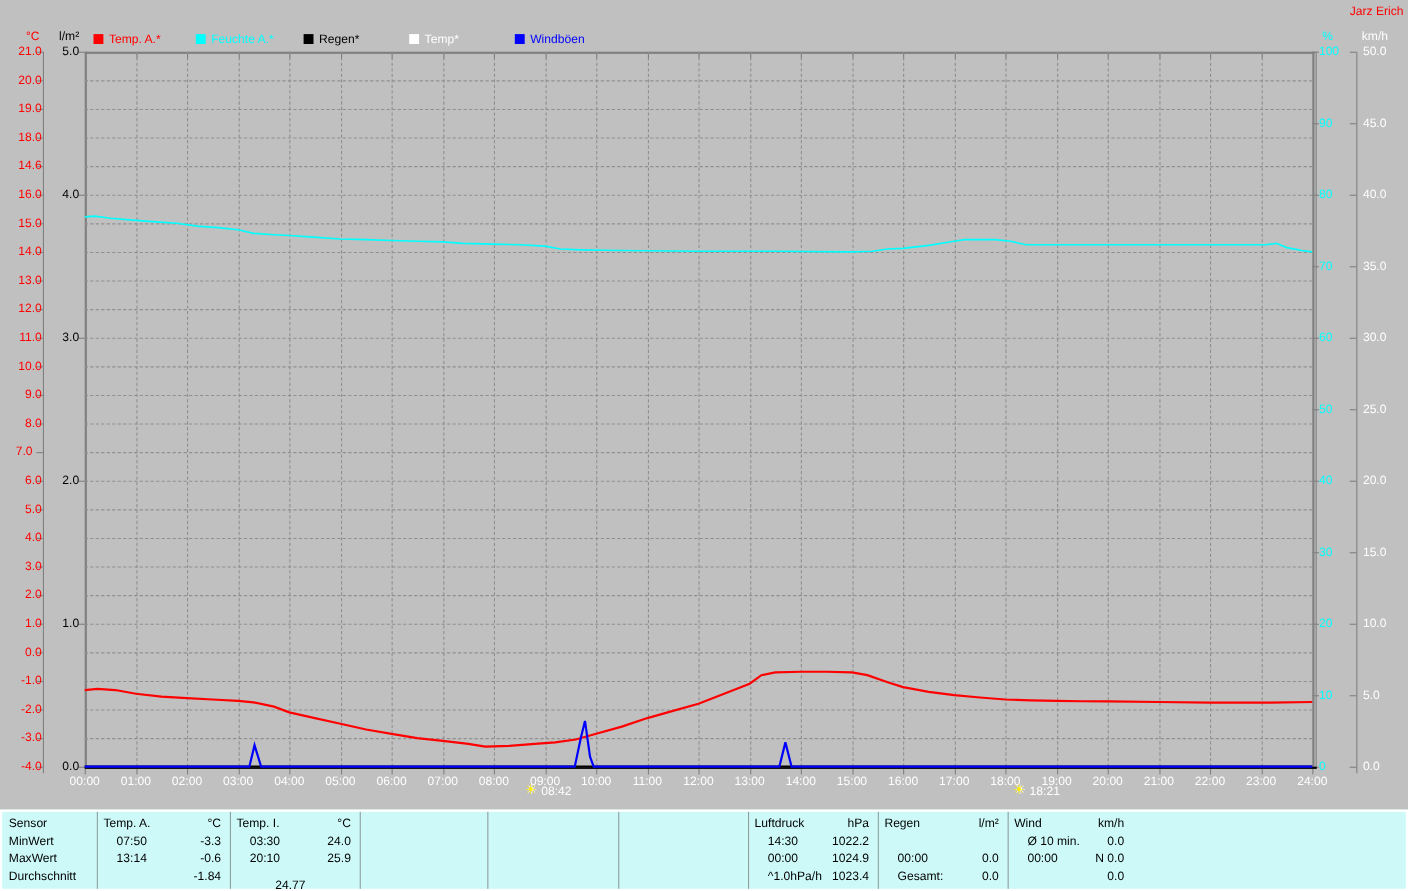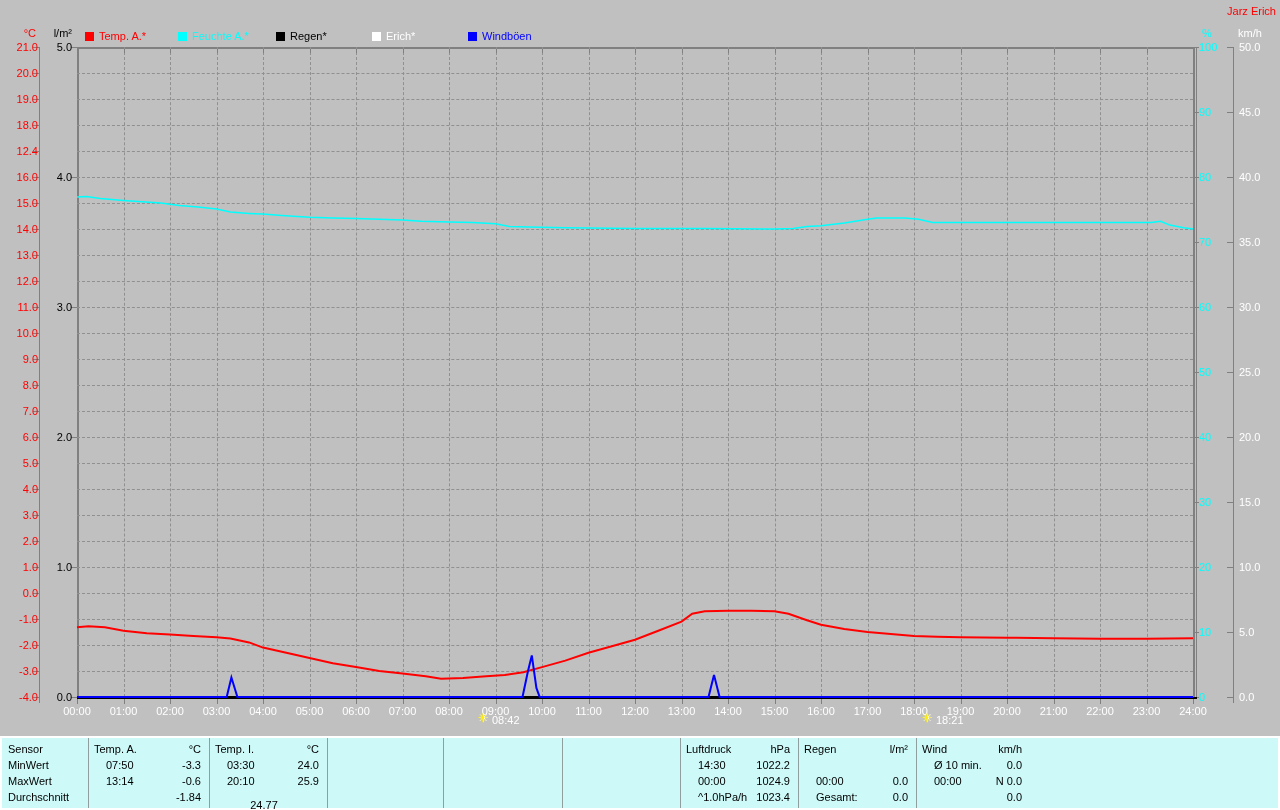--- a/index.html
+++ b/index.html
@@ -41,21 +41,21 @@
 
   <div class="unit-h" style="left:8px;width:28px;text-align:right;color:#ff0000;">°C</div>
   <div class="unit-h" style="left:44px;width:28px;text-align:right;color:#000;">l/m²</div>
   <div class="unit-h" style="left:1202px;color:#00ffff;">%</div>
   <div class="unit-h" style="left:1238px;color:#ffffff;">km/h</div>
 
   <div id="legend">
       <div class="leg-item" style="left: 85px;"><span class="leg-sq" style="background: rgb(255, 0, 0);"></span><span style="color: rgb(255, 0, 0);">Temp. A.*</span></div>
       <div class="leg-item" style="left: 178px;"><span class="leg-sq" style="background: rgb(0, 255, 255);"></span><span style="color: rgb(0, 255, 255);">Feuchte A.*</span></div>
       <div class="leg-item" style="left: 276px;"><span class="leg-sq" style="background: rgb(0, 0, 0);"></span><span style="color: rgb(0, 0, 0);">Regen*</span></div>
-      <div class="leg-item" style="left: 372px;"><span class="leg-sq" style="background: rgb(255, 255, 255);"></span><span style="color: rgb(255, 255, 255);">Erich*</span></div>
+      <div class="leg-item" style="left: 372px;"><span class="leg-sq" style="background: rgb(255, 255, 255);"></span><span style="color: rgb(255, 255, 255);">Temp*</span></div>
       <div class="leg-item" style="left: 468px;"><span class="leg-sq" style="background: rgb(0, 0, 255);"></span><span style="color: rgb(0, 0, 255);">Windböen</span></div>
     </div>
 
   <div id="temp-axis-line"></div>
   <div id="plot-border"></div>
   <div id="right-extra-line"></div>
   <div id="kmh-axis-line"></div>
   <div id="grid">
       <div class="gridv" style="left: 123.5px; top: 47px; height: 650px;"></div>
       <div class="gridv" style="left: 170px; top: 47px; height: 650px;"></div>
@@ -207,31 +207,31 @@
       <div class="tick" style="left: 1100px; top: 49px; width: 1px; height: 4px;"></div>
       <div class="tick" style="left: 1146.5px; top: 699px; width: 1px; height: 5px;"></div>
       <div class="tick" style="left: 1146.5px; top: 49px; width: 1px; height: 4px;"></div>
       <div class="tick" style="left: 1193px; top: 699px; width: 1px; height: 5px;"></div>
     </div>
   <div id="ylabels">
       <div class="ylab" style="left: 6px; width: 32px; text-align: right; top: 41px; color: rgb(255, 0, 0);">21.0</div>
       <div class="ylab" style="left: 6px; width: 32px; text-align: right; top: 67px; color: rgb(255, 0, 0);">20.0</div>
       <div class="ylab" style="left: 6px; width: 32px; text-align: right; top: 93px; color: rgb(255, 0, 0);">19.0</div>
       <div class="ylab" style="left: 6px; width: 32px; text-align: right; top: 119px; color: rgb(255, 0, 0);">18.0</div>
-      <div class="ylab" style="left: 6px; width: 32px; text-align: right; top: 145px; color: rgb(255, 0, 0);">12.4</div>
+      <div class="ylab" style="left: 6px; width: 32px; text-align: right; top: 145px; color: rgb(255, 0, 0);">14.6</div>
       <div class="ylab" style="left: 6px; width: 32px; text-align: right; top: 171px; color: rgb(255, 0, 0);">16.0</div>
       <div class="ylab" style="left: 6px; width: 32px; text-align: right; top: 197px; color: rgb(255, 0, 0);">15.0</div>
       <div class="ylab" style="left: 6px; width: 32px; text-align: right; top: 223px; color: rgb(255, 0, 0);">14.0</div>
       <div class="ylab" style="left: 6px; width: 32px; text-align: right; top: 249px; color: rgb(255, 0, 0);">13.0</div>
       <div class="ylab" style="left: 6px; width: 32px; text-align: right; top: 275px; color: rgb(255, 0, 0);">12.0</div>
       <div class="ylab" style="left: 6px; width: 32px; text-align: right; top: 301px; color: rgb(255, 0, 0);">11.0</div>
       <div class="ylab" style="left: 6px; width: 32px; text-align: right; top: 327px; color: rgb(255, 0, 0);">10.0</div>
       <div class="ylab" style="left: 6px; width: 32px; text-align: right; top: 353px; color: rgb(255, 0, 0);">9.0</div>
       <div class="ylab" style="left: 6px; width: 32px; text-align: right; top: 379px; color: rgb(255, 0, 0);">8.0</div>
-      <div class="ylab" style="left: 6px; width: 32px; text-align: right; top: 405px; color: rgb(255, 0, 0);">7.0</div>
+      <div class="ylab" style="left: 6px; width: 32px; text-align: center; top: 405px; color: rgb(255, 0, 0);">7.0</div>
       <div class="ylab" style="left: 6px; width: 32px; text-align: right; top: 431px; color: rgb(255, 0, 0);">6.0</div>
       <div class="ylab" style="left: 6px; width: 32px; text-align: right; top: 457px; color: rgb(255, 0, 0);">5.0</div>
       <div class="ylab" style="left: 6px; width: 32px; text-align: right; top: 483px; color: rgb(255, 0, 0);">4.0</div>
       <div class="ylab" style="left: 6px; width: 32px; text-align: right; top: 509px; color: rgb(255, 0, 0);">3.0</div>
       <div class="ylab" style="left: 6px; width: 32px; text-align: right; top: 535px; color: rgb(255, 0, 0);">2.0</div>
       <div class="ylab" style="left: 6px; width: 32px; text-align: right; top: 561px; color: rgb(255, 0, 0);">1.0</div>
       <div class="ylab" style="left: 6px; width: 32px; text-align: right; top: 587px; color: rgb(255, 0, 0);">0.0</div>
       <div class="ylab" style="left: 6px; width: 32px; text-align: right; top: 613px; color: rgb(255, 0, 0);">-1.0</div>
       <div class="ylab" style="left: 6px; width: 32px; text-align: right; top: 639px; color: rgb(255, 0, 0);">-2.0</div>
       <div class="ylab" style="left: 6px; width: 32px; text-align: right; top: 665px; color: rgb(255, 0, 0);">-3.0</div>

